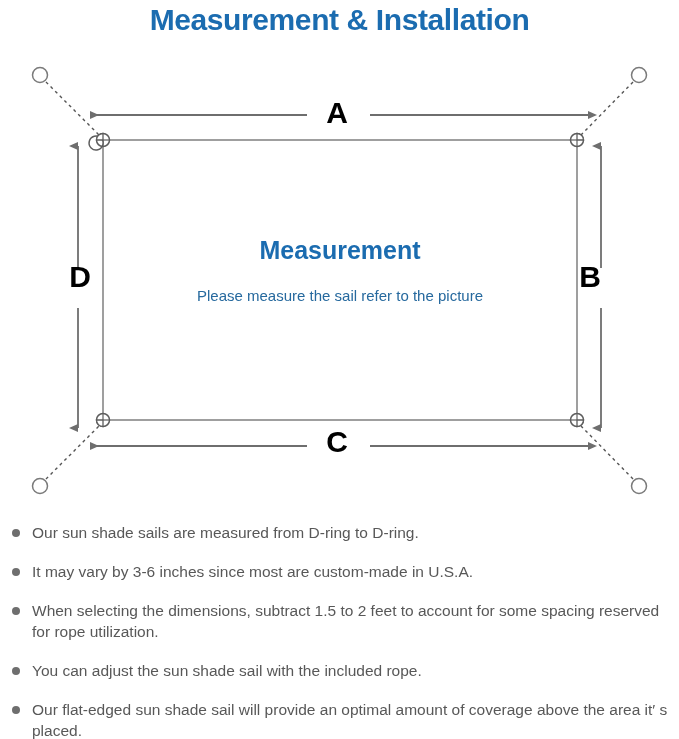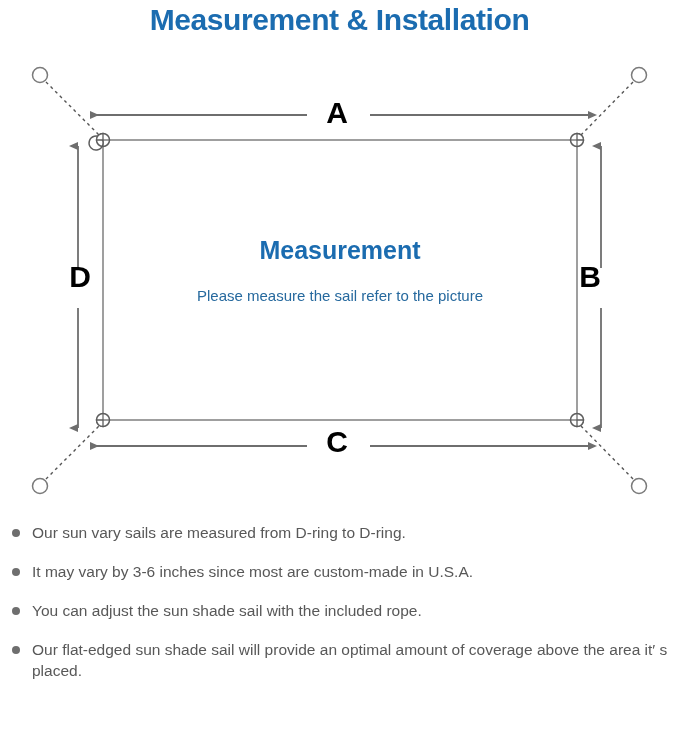--- a/index.html
+++ b/index.html
@@ -182,28 +182,32 @@
 
     <div class="sail-center">
       <div class="sail-title">Measurement</div>
       <div class="sail-sub">Please measure the sail refer to the picture</div>
     </div>
   </div>
 
   <div class="notes">
     <div class="note">
       <span class="bullet"></span>
-      <span>Our sun vary sails are measured from D-ring to D-ring.</span>
+      <span>Our sun shade sails are measured from D-ring to D-ring.</span>
     </div>
     <div class="note">
       <span class="bullet"></span>
       <span>It may vary by 3-6 inches since most are custom-made in U.S.A.</span>
     </div>
     <div class="note">
       <span class="bullet"></span>
+      <span>When selecting the dimensions, subtract 1.5 to 2 feet to account for some spacing reserved for rope utilization.</span>
+    </div>
+    <div class="note">
+      <span class="bullet"></span>
       <span>You can adjust the sun shade sail with the included rope.</span>
     </div>
     <div class="note">
       <span class="bullet"></span>
       <span>Our flat-edged sun shade sail will provide an optimal amount of coverage above the area it′ s placed.</span>
     </div>
   </div>
 
 </div>
 

